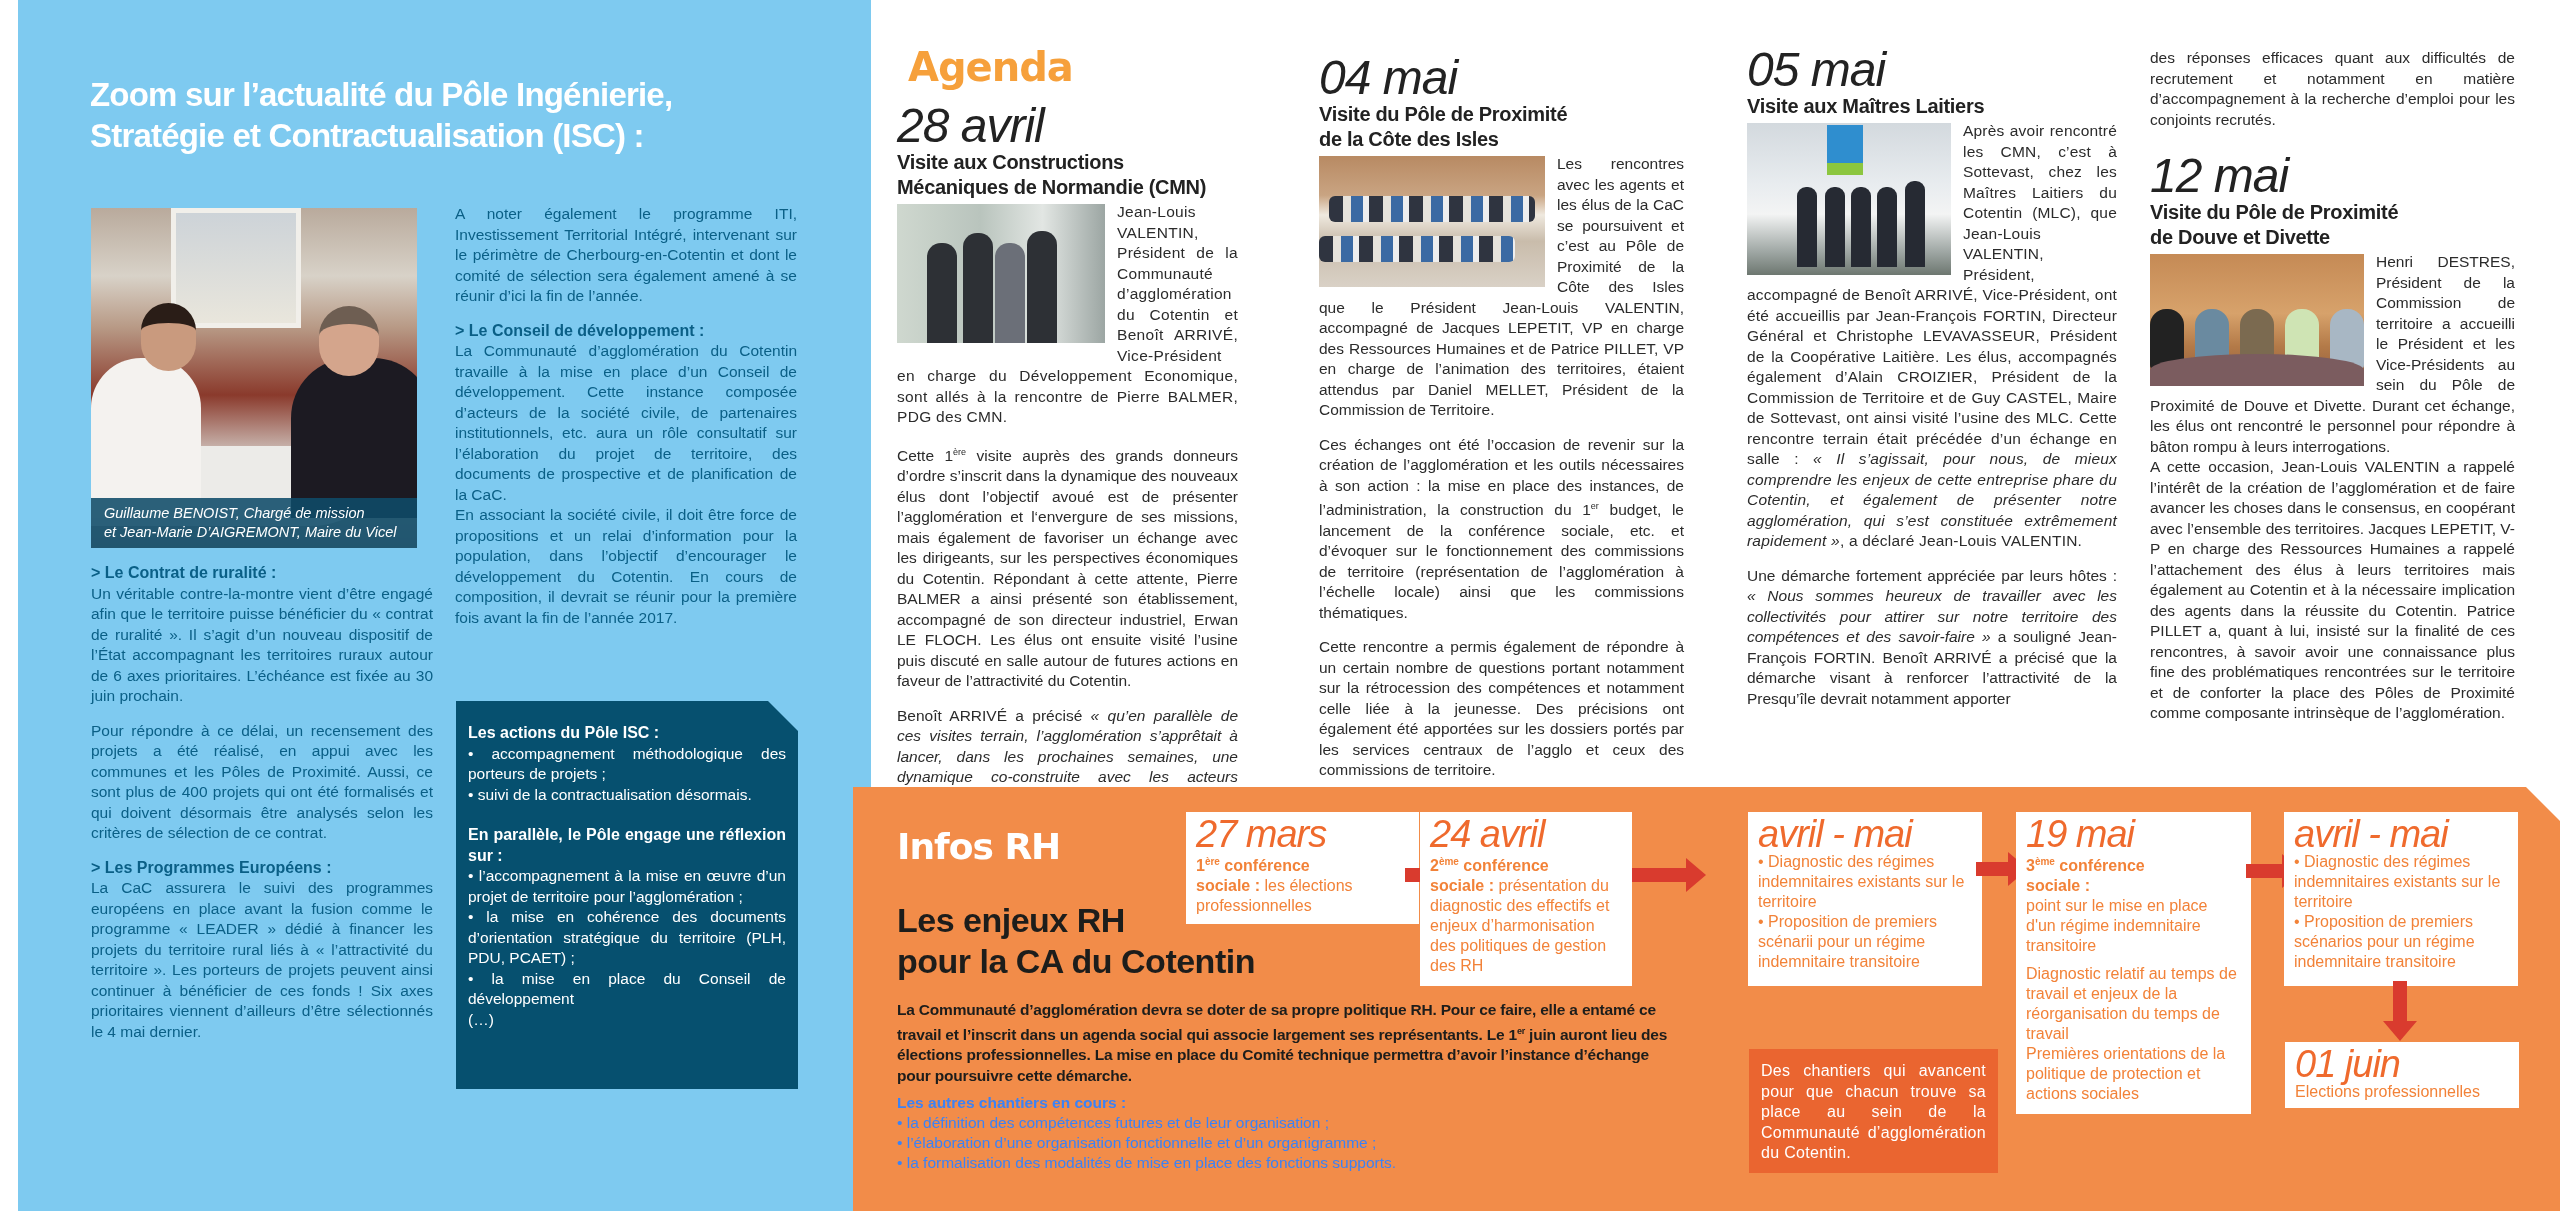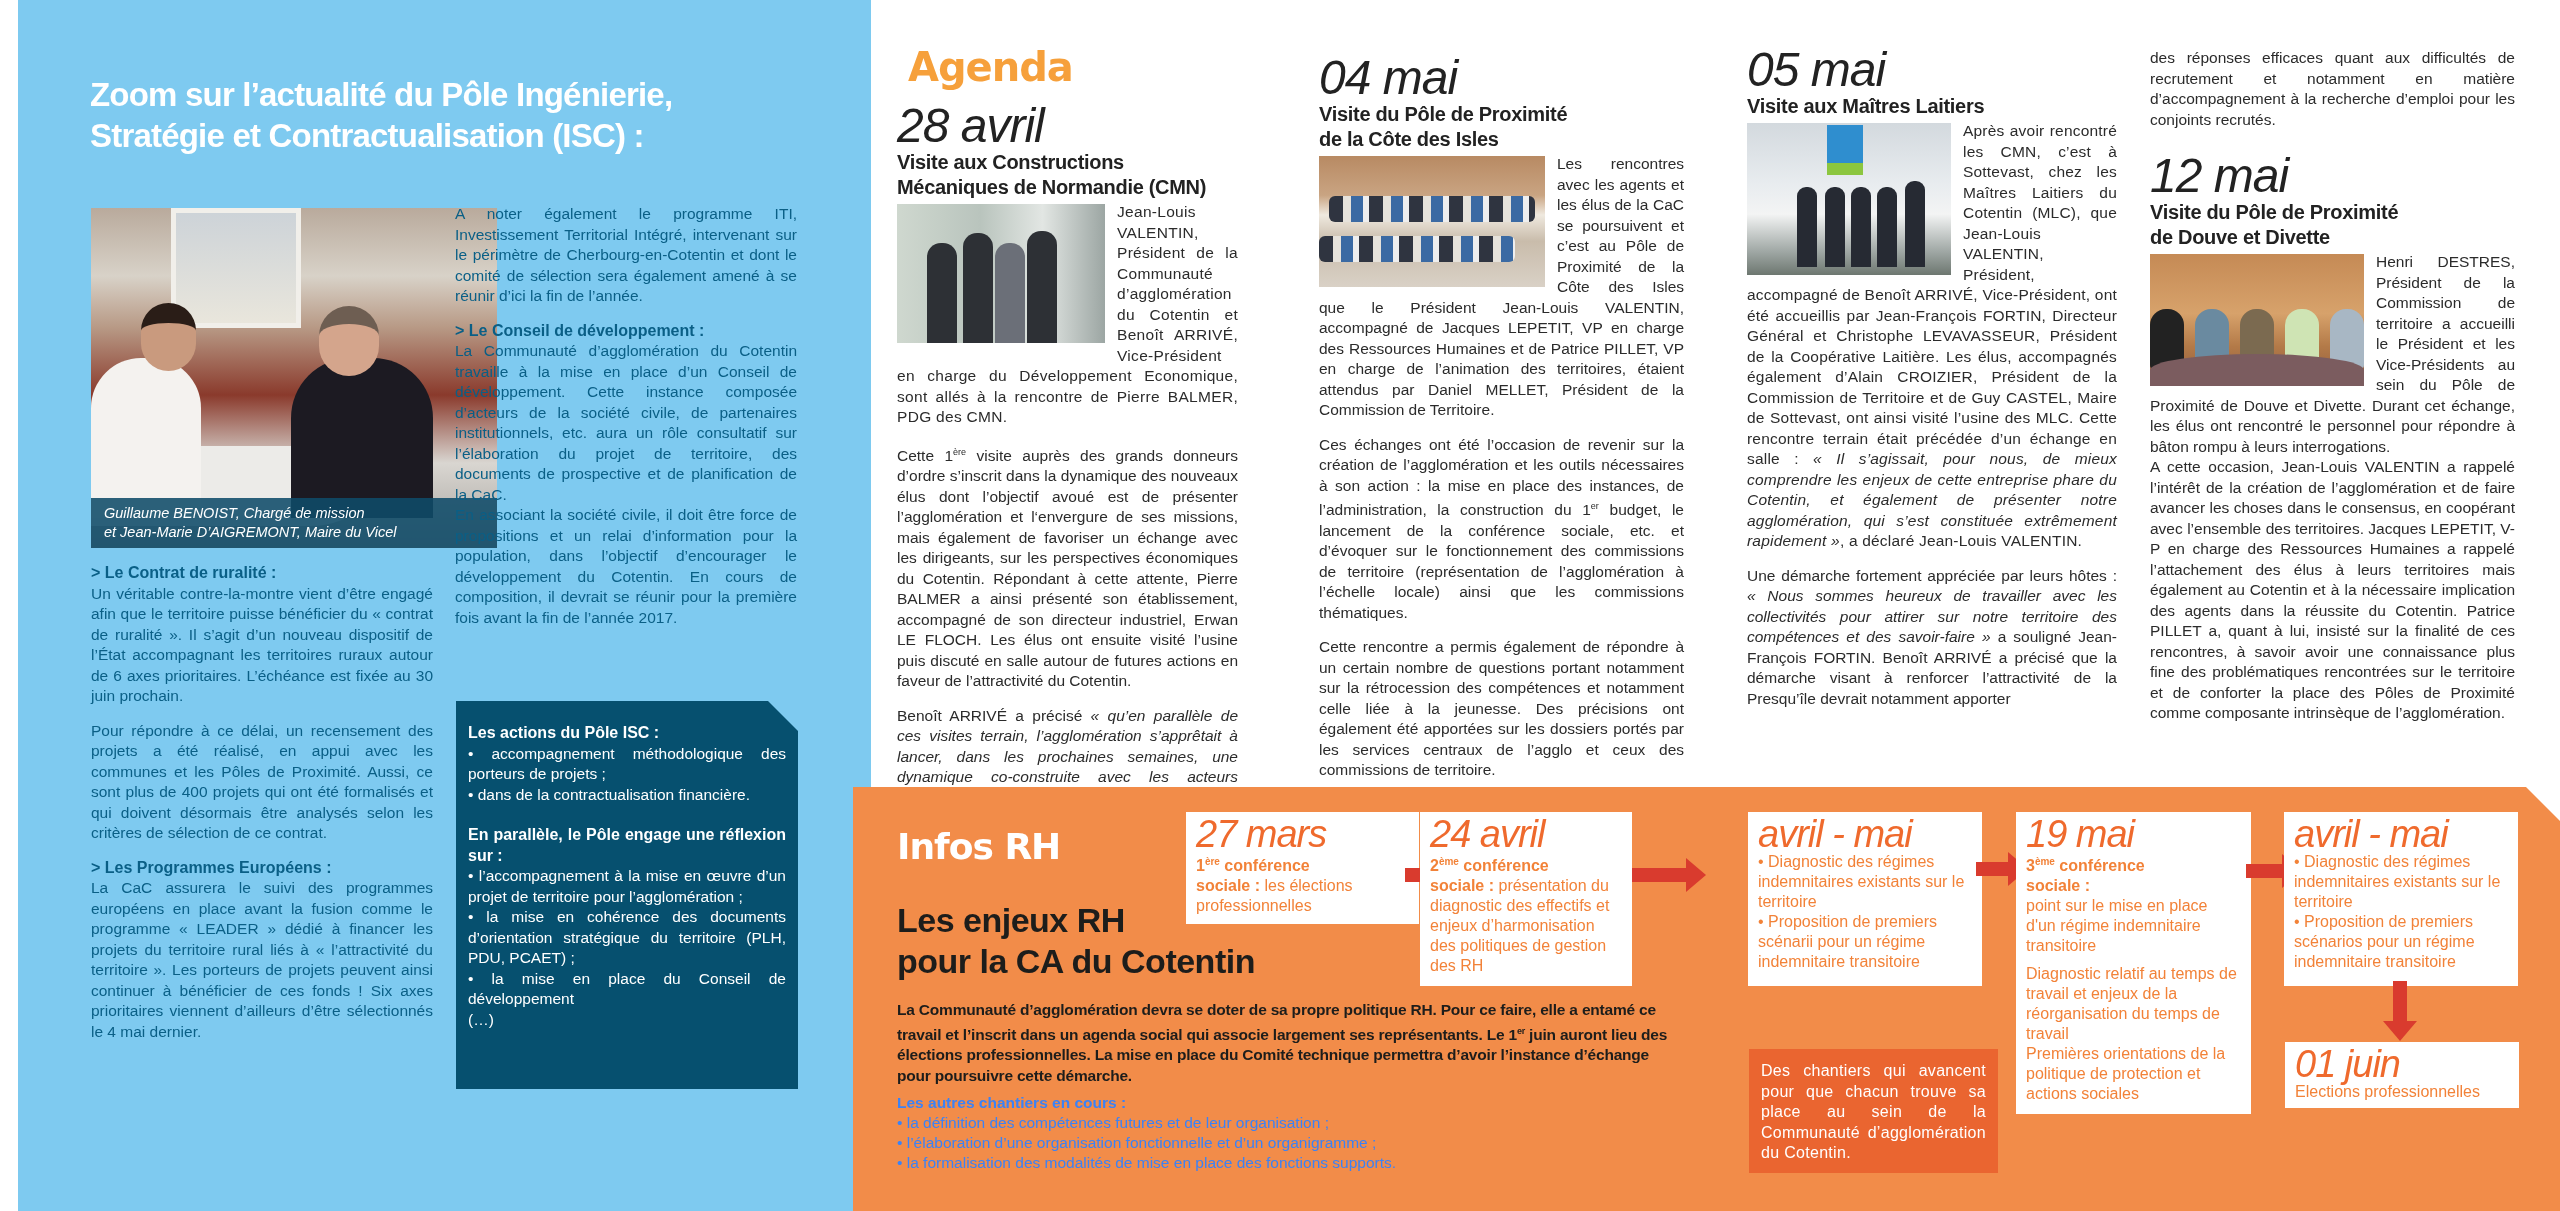--- a/index.html
+++ b/index.html
@@ -2,21 +2,21 @@
 <html><head>
 <meta charset="utf-8">
 <style>
   * { box-sizing: border-box; margin: 0; padding: 0; }
   html, body { width: 2560px; height: 1211px; overflow: hidden; background: #ffffff; }
   body { position: relative; font-family: "Liberation Sans", sans-serif; }
 
   
   .left-panel { position: absolute; left: 18px; top: 0; width: 853px; height: 1211px; background: #7ecaf0; }
   .isc-title { position: absolute; left: 72px; top: 74px; width: 720px; color: #ffffff; font-size: 33px; font-weight: bold; line-height: 41px; letter-spacing: -0.8px; }
-  .photo-isc { position: absolute; left: 73px; top: 208px; width: 406px; height: 340px; overflow: hidden;
+  .photo-isc { position: absolute; left: 73px; top: 208px; width: 326px; height: 340px; overflow: hidden;
     background: linear-gradient(180deg, #b9aa9c 0%, #d8d2c8 20%, #b89a86 35%, #8a3a2c 55%, #d9d6d1 75%, #a5a19c 100%); }
   .photo-isc .win { position: absolute; left: 80px; top: 0; width: 130px; height: 120px; background: linear-gradient(180deg,#cdd3d8,#e9e6dc); border: 5px solid #f1efea; }
   .photo-isc .p1 { position: absolute; left: 0; top: 150px; width: 110px; height: 160px; background: #f4f2ef; border-radius: 50px 50px 0 0; }
   .photo-isc .p1h { position: absolute; left: 50px; top: 95px; width: 55px; height: 68px; background: #c99a7e; border-radius: 28px; border-top: 20px solid #2a1d17; }
   .photo-isc .p2 { position: absolute; left: 200px; top: 150px; width: 142px; height: 160px; background: #1c1a22; border-radius: 60px 60px 0 0; }
   .photo-isc .p2h { position: absolute; left: 228px; top: 98px; width: 60px; height: 70px; background: #d4a58c; border-radius: 30px; border-top: 18px solid #6e5e52; }
   .photo-isc .table { position: absolute; left: 0; top: 238px; width: 300px; height: 80px; background: #ecebe8; border-radius: 0 0 120px 0; }
   .photo-caption { position: absolute; left: 0; bottom: 0; width: 100%; height: 50px; background: rgba(15,75,105,0.88); color: #ffffff; font-style: italic; font-size: 14.5px; line-height: 19px; padding: 6px 0 0 13px; }
 
   .left-col { position: absolute; left: 73px; top: 563px; width: 342px; color: #0a5f86; font-size: 15.5px; line-height: 20.5px; text-align: justify; }
@@ -103,21 +103,21 @@
     <p class="para narrow">A noter également le programme ITI, Investissement Territorial Intégré, intervenant sur le périmètre de Cherbourg-en-Cotentin et dont le comité de sélection sera également amené à se réunir d’ici la fin de l’année.</p>
     <div class="sec-head">&gt; Le Conseil de développement :</div>
     <p>La Communauté d’agglomération du Cotentin travaille à la mise en place d’un Conseil de développement. Cette instance composée d’acteurs de la société civile, de partenaires institutionnels, etc. aura un rôle consultatif sur l’élaboration du projet de territoire, des documents de prospective et de planification de la CaC.</p>
     <p class="para">En associant la société civile, il doit être force de propositions et un relai d’information pour la population, dans l’objectif d’encourager le développement du Cotentin. En cours de composition, il devrait se réunir pour la première fois avant la fin de l’année 2017.</p>
   </div>
 
   <div class="isc-box">
     <div class="corner"></div>
     <div class="box-head">Les actions du Pôle ISC :</div>
     <div>• accompagnement méthodologique des porteurs de projets ;</div>
-    <div>• dans de la contractualisation financière.</div>
+    <div>• suivi de la contractualisation désormais.</div>
     <div class="box-gap"></div>
     <div class="box-head" style="margin-bottom:0">En parallèle, le Pôle engage une réflexion sur :</div>
     <div>• l’accompagnement à la mise en œuvre d’un projet de territoire pour l’agglomération ;</div>
     <div>• la mise en cohérence des documents d’orientation stratégique du territoire (PLH, PDU, PCAET) ;</div>
     <div>• la mise en place du Conseil de développement</div>
     <div>(…)</div>
   </div>
 </div>
 
 <div class="agenda-title">Agenda</div>

